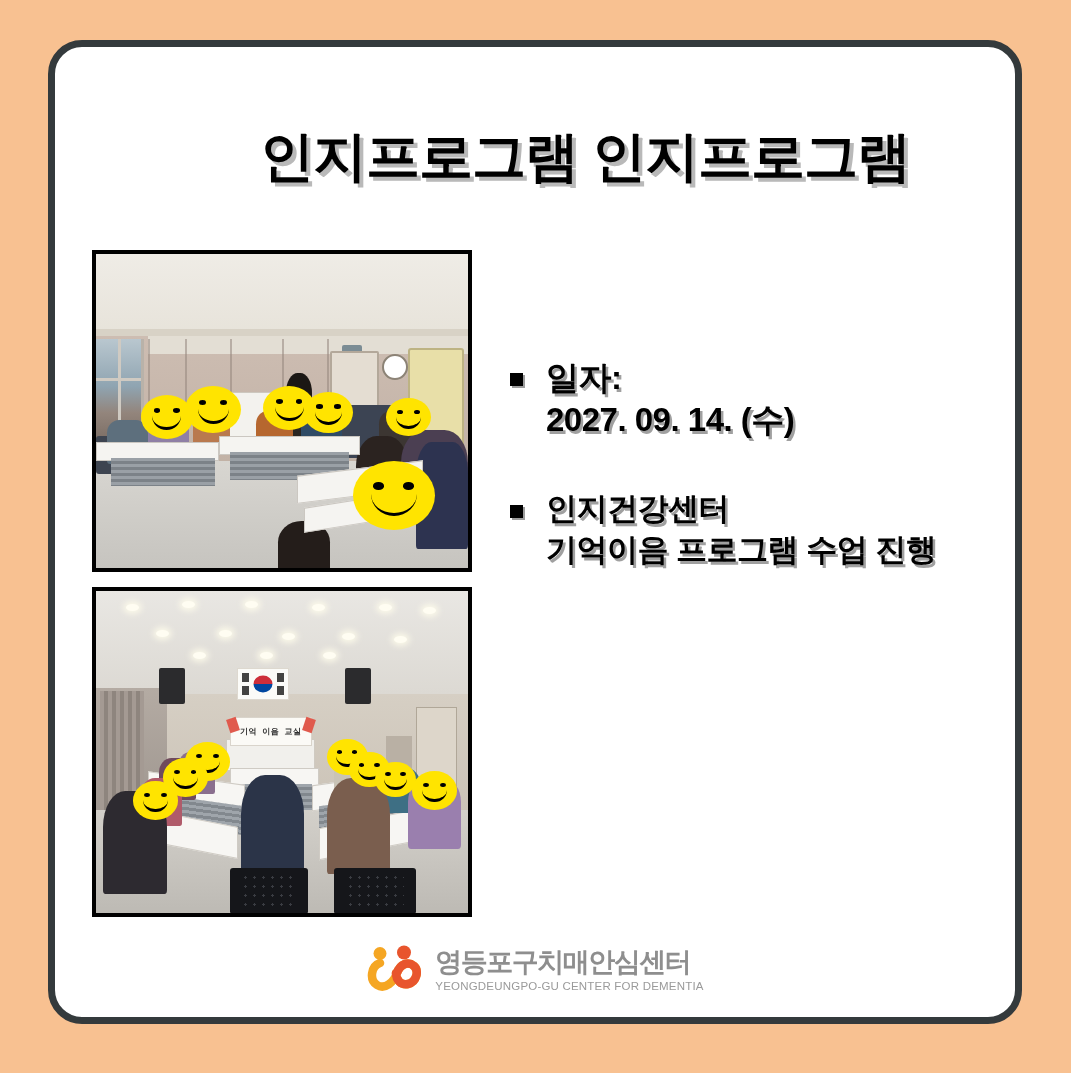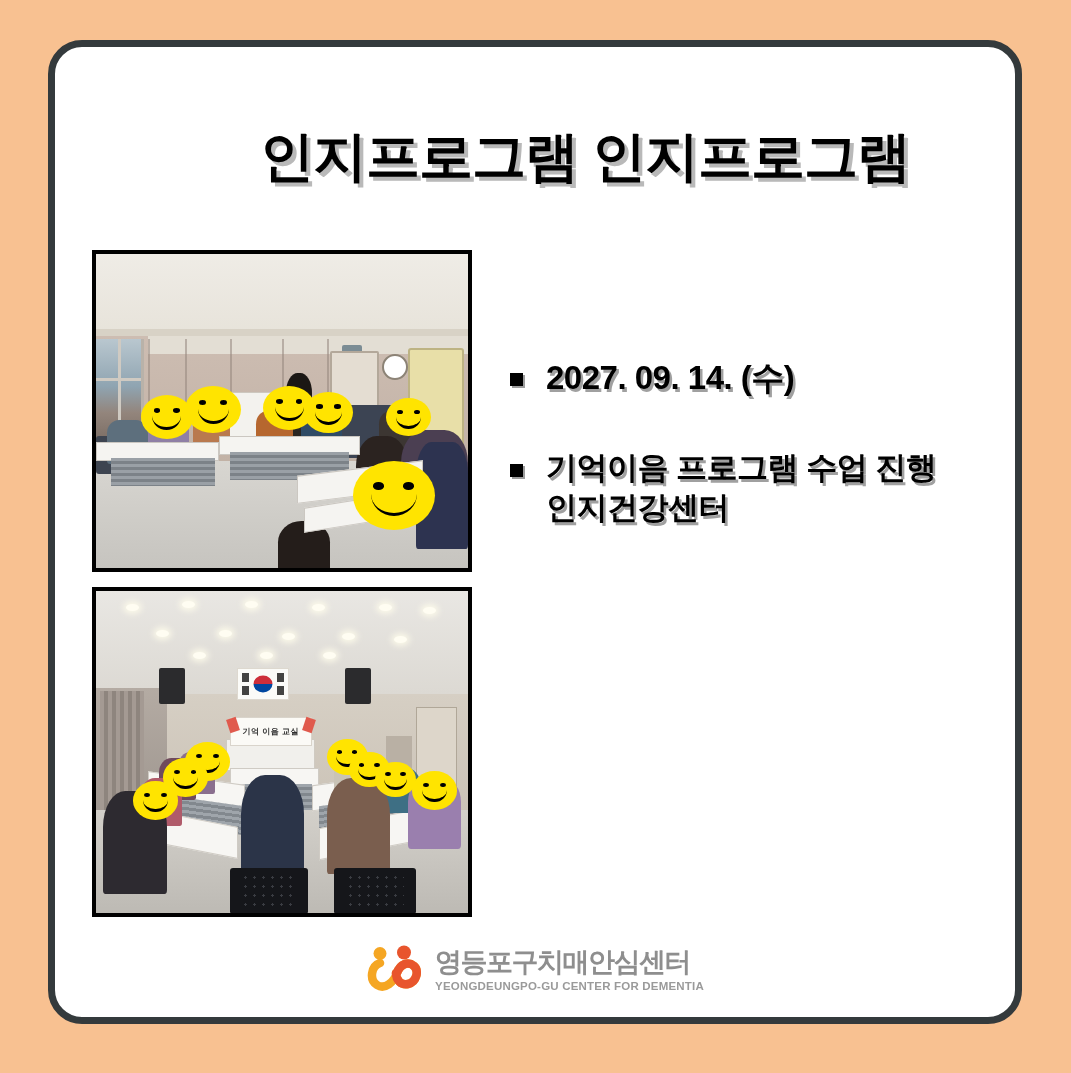--- a/index.html
+++ b/index.html
@@ -41,20 +41,21 @@
     white-space: nowrap;
     text-shadow: 4px 4px 0 #b9b9b9;
   }
 
   
   .photos {
     position: absolute;
     left: 37px;
     top: 203px;
     width: 348px;
+    font-family: Liberation Mono, monospace;
   }
 
   .photo-frame {
     width: 380px;
     border: 4px solid #000000;
     background: #cfcfcf;
     position: relative;
     overflow: hidden;
   }
   .photo-frame.top    { height: 322px; margin-bottom: 15px; }
@@ -191,21 +192,21 @@
   .logo-text { display: flex; flex-direction: column; }
   .logo-kr {
     font-size: 27px;
     font-weight: 900;
     color: #8e8e8e;
     letter-spacing: -1.5px;
     line-height: 1.05;
   }
   .logo-en {
     font-size: 11.5px;
-    font-weight: 700;
+    font-weight: 400;
     color: #9a9a9a;
     letter-spacing: 0.2px;
     margin-top: 3px;
   }
 </style>
 </head>
 <body>
 
 <div class="card">
 
@@ -402,30 +403,31 @@
         </div>
       </div>
     </div>
   </div>
 
   <div class="info">
 
     <div class="bullet-row">
       <span class="bullet-mark"></span>
       <div class="bullet-body">
+        <div class="bullet-label">일자:</div>
         <div class="bullet-value big">2027. 09. 14. (수)</div>
       </div>
     </div>
 
 
     <div class="bullet-row">
       <span class="bullet-mark"></span>
       <div class="bullet-body">
+        <div class="bullet-value">인지건강센터</div>
         <div class="bullet-value">기억이음 프로그램 수업 진행</div>
-        <div class="bullet-value">인지건강센터</div>
       </div>
     </div>
   </div>
 
   <div class="footer">
     <svg class="logo-mark" viewBox="0 0 112 100">
       <circle cx="28" cy="17" r="13" fill="#f5a623"></circle>
       <circle cx="76" cy="15" r="14" fill="#e8552d"></circle>
       <path d="M28 36 C10 42 6 70 22 80 C38 90 56 74 62 56 C68 38 84 32 96 42 C106 51 102 74 84 78 C70 81 60 70 60 56" fill="none" stroke="#f5a623" stroke-width="17" stroke-linecap="round"></path>
       <path d="M62 56 C68 38 84 32 96 42 C106 51 102 74 84 78 C70 81 60 70 60 56" fill="none" stroke="#e8552d" stroke-width="17" stroke-linecap="round"></path>

